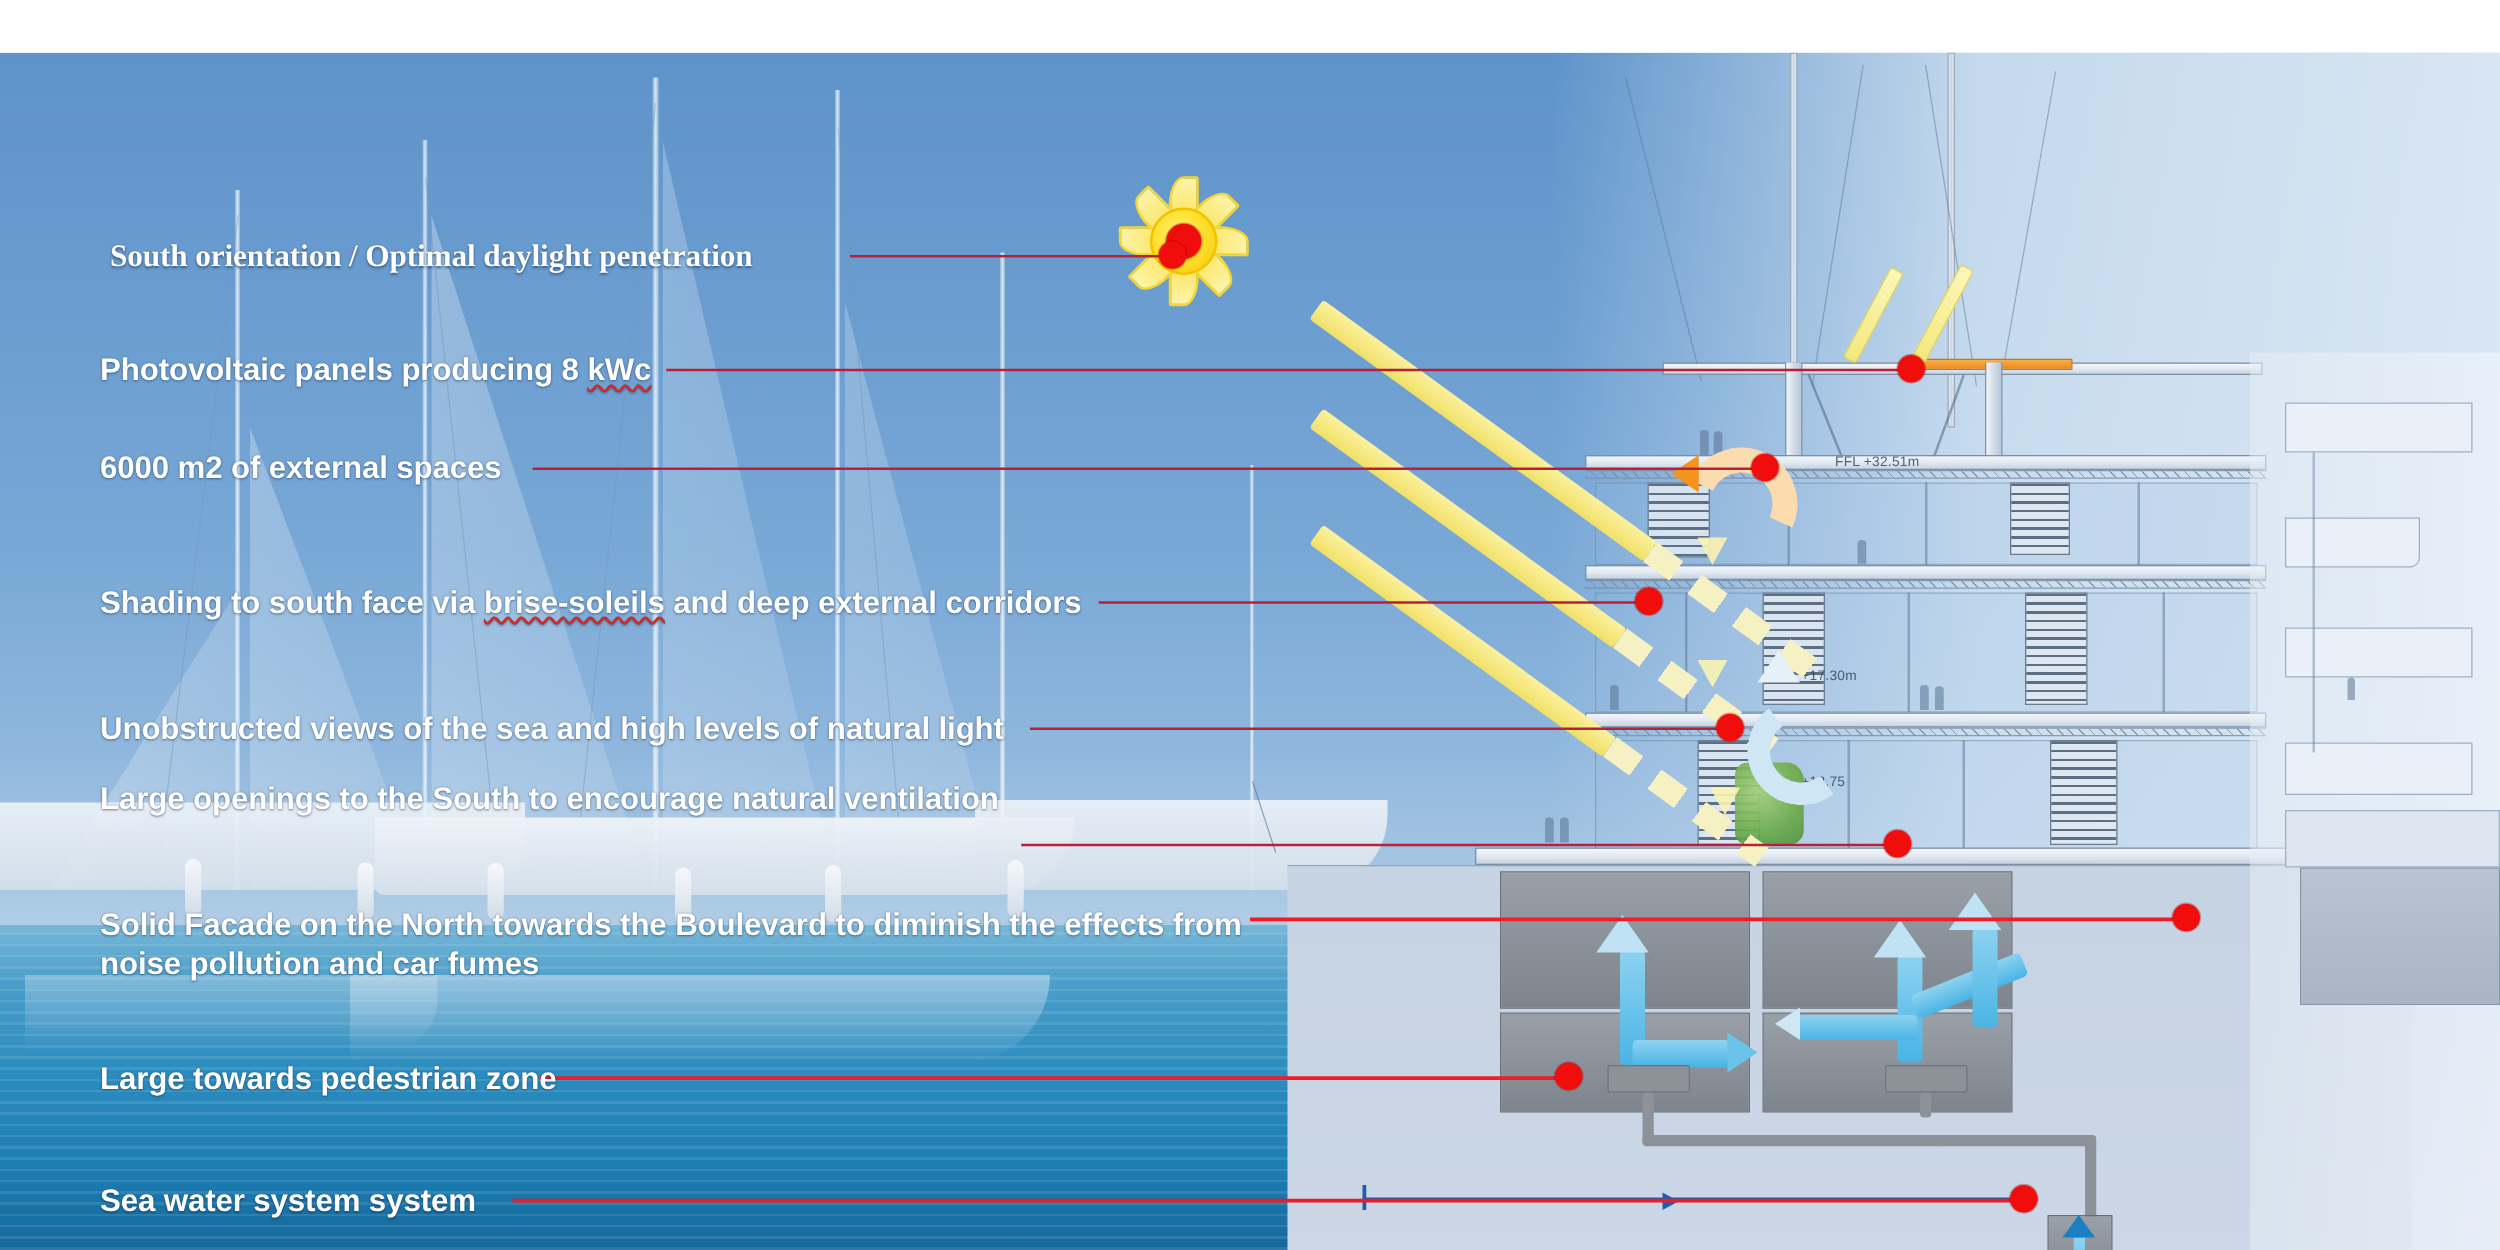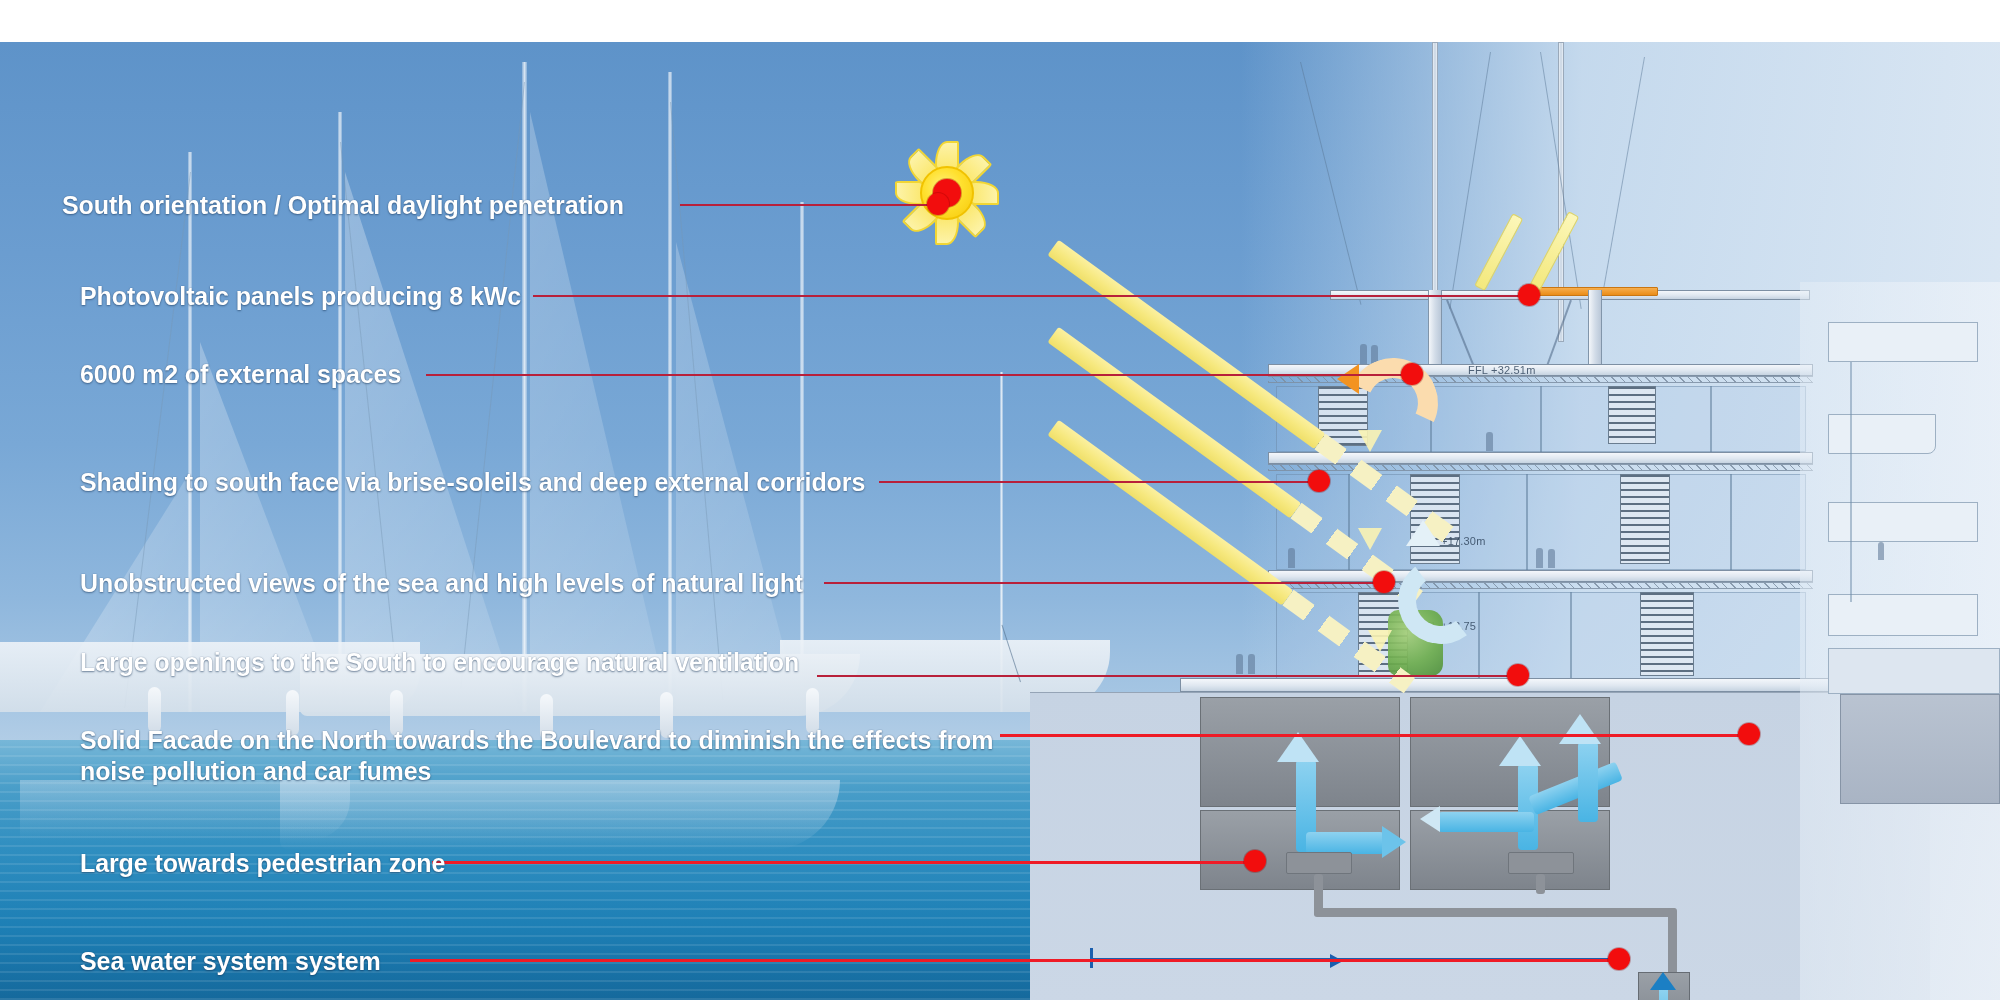--- a/index.html
+++ b/index.html
@@ -157,21 +157,21 @@
 
   
   .label{
     position:absolute; color:#ffffff; font-weight:bold;
     font-family:"Liberation Sans", sans-serif;
     font-size:25px; line-height:31px; letter-spacing:-.1px;
     text-shadow:0 1px 2px rgba(25,55,90,.55), 0 0 1px rgba(25,55,90,.5);
     white-space:pre-line; z-index:40;
   }
   .spell{
-    text-decoration-style:wavy;
+    text-decoration:underline; text-decoration-style:wavy;
     text-decoration-color:#d02b2b; text-decoration-thickness:1.5px;
     text-underline-offset:3px;
   }
 </style>
 </head>
 <body>
 
 <div id="stage">
 
   <div class="topband"></div>
@@ -390,25 +390,25 @@
       <div class="dot" style="left: 1507px; top: 664px;"></div>
       <div class="leader bright" style="left: 1000px; top: 734px; width: 754px;"></div>
       <div class="dot" style="left: 1738px; top: 723px;"></div>
       <div class="leader bright" style="left: 432px; top: 861px; width: 822px;"></div>
       <div class="dot" style="left: 1244px; top: 850px;"></div>
       <div class="leader bright" style="left: 410px; top: 959px; width: 1207px;"></div>
       <div class="dot" style="left: 1608px; top: 948px;"></div>
     </div>
 
   <div id="labels">
-      <div class="label" style="left: 62px; top: 190px;">South orientation / Optimal daylight penetration</div>
+      <div class="label" style="left: 88px; top: 190px; font-family: Liberation Serif, serif;">South orientation / Optimal daylight penetration</div>
       <div class="label" style="left: 80px; top: 281px;">Photovoltaic panels producing 8 <span class="spell">kWc</span></div>
       <div class="label" style="left: 80px; top: 359px;">6000 m2 of external spaces</div>
       <div class="label" style="left: 80px; top: 467px;">Shading to south face via <span class="spell">brise-soleils</span> and deep external corridors</div>
       <div class="label" style="left: 80px; top: 568px;">Unobstructed views of the sea and high levels of natural light</div>
-      <div class="label" style="left: 80px; top: 647px;">Large openings to the South to encourage natural ventilation</div>
+      <div class="label" style="left: 80px; top: 624px;">Large openings to the South to encourage natural ventilation</div>
       <div class="label" style="left: 80px; top: 725px;">Solid Facade on the North towards the Boulevard to diminish the effects from
 noise pollution and car fumes</div>
       <div class="label" style="left: 80px; top: 848px;">Large towards pedestrian zone</div>
       <div class="label" style="left: 80px; top: 946px;">Sea water system system</div>
     </div>
 
 </div>
 
 </body></html>

